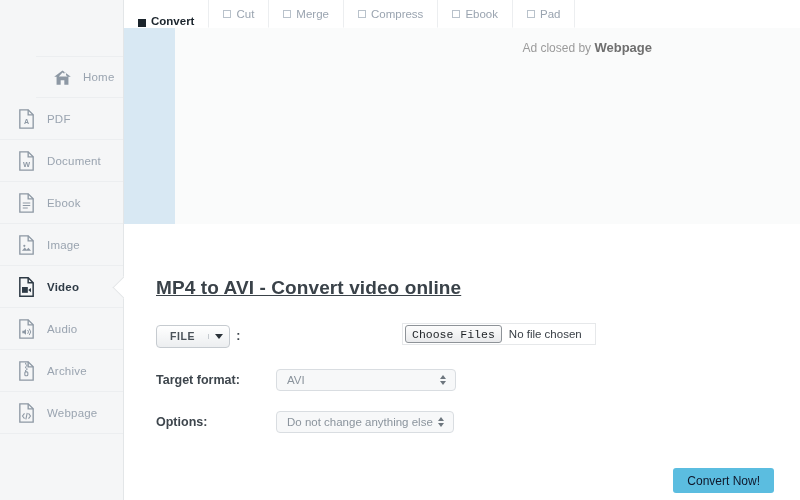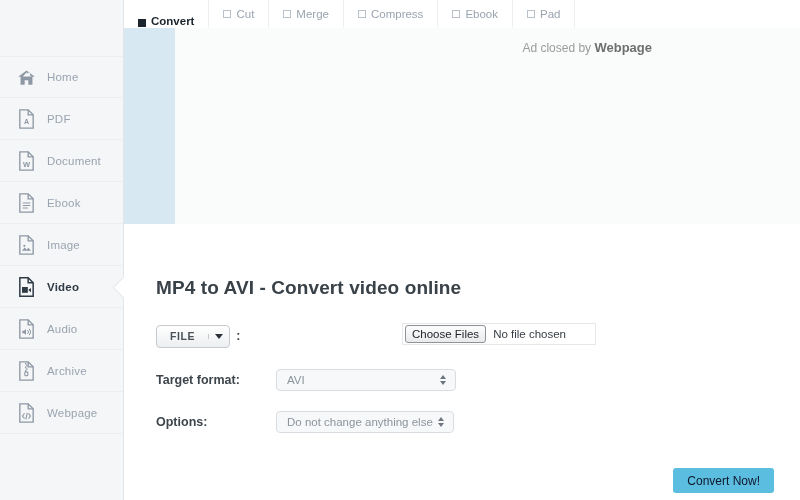--- a/index.html
+++ b/index.html
@@ -31,21 +31,21 @@
   .nav-list { margin: 0; padding: 0; list-style: none; padding-top: 56px; }
   .nav-item {
     position: relative;
     height: 42px;
     display: flex;
     align-items: center;
     padding-left: 16px;
     border-bottom: 1px solid #eceef0;
     cursor: pointer;
   }
-  .nav-item:first-child { border-top: 1px solid #eceef0; }
+  .nav-item:first-child { border-top: 1px solid #eceef0; margin-left: 36px; }
   .nav-ico {
     width: 20px; height: 22px;
     margin-right: 11px;
     display: flex; align-items: center; justify-content: center;
     flex: 0 0 auto;
   }
   .nav-ico svg { display: block; }
   .nav-label {
     font-size: 11.5px;
     color: #9aa4b0;
@@ -145,20 +145,21 @@
     background: #ffffff;
     z-index: 3;
   }
   #page-title {
     position: absolute;
     left: 32px; top: 40px;
     font-size: 19px;
     color: #3a4249;
     letter-spacing: .1px;
     white-space: nowrap;
+    text-decoration: underline;
   }
 
   .form-row {
     position: absolute;
     left: 32px;
     display: flex;
     align-items: center;
     height: 26px;
   }
   #row-file    { top: 99px; }
@@ -227,20 +228,21 @@
     height: 18px;
     margin-left: 2px;
     padding: 0 6px;
     border: 1px solid #8e9398;
     border-radius: 3px;
     background: linear-gradient(#fdfdfd, #e9eaec);
     font-size: 11.5px;
     color: #1d2125;
     cursor: pointer;
     white-space: nowrap;
+    font-family: Liberation Mono, monospace;
   }
   .file-status {
     margin-left: 7px;
     font-size: 11.5px;
     color: #3a4047;
     white-space: nowrap;
   }
 
   
   .sel {

